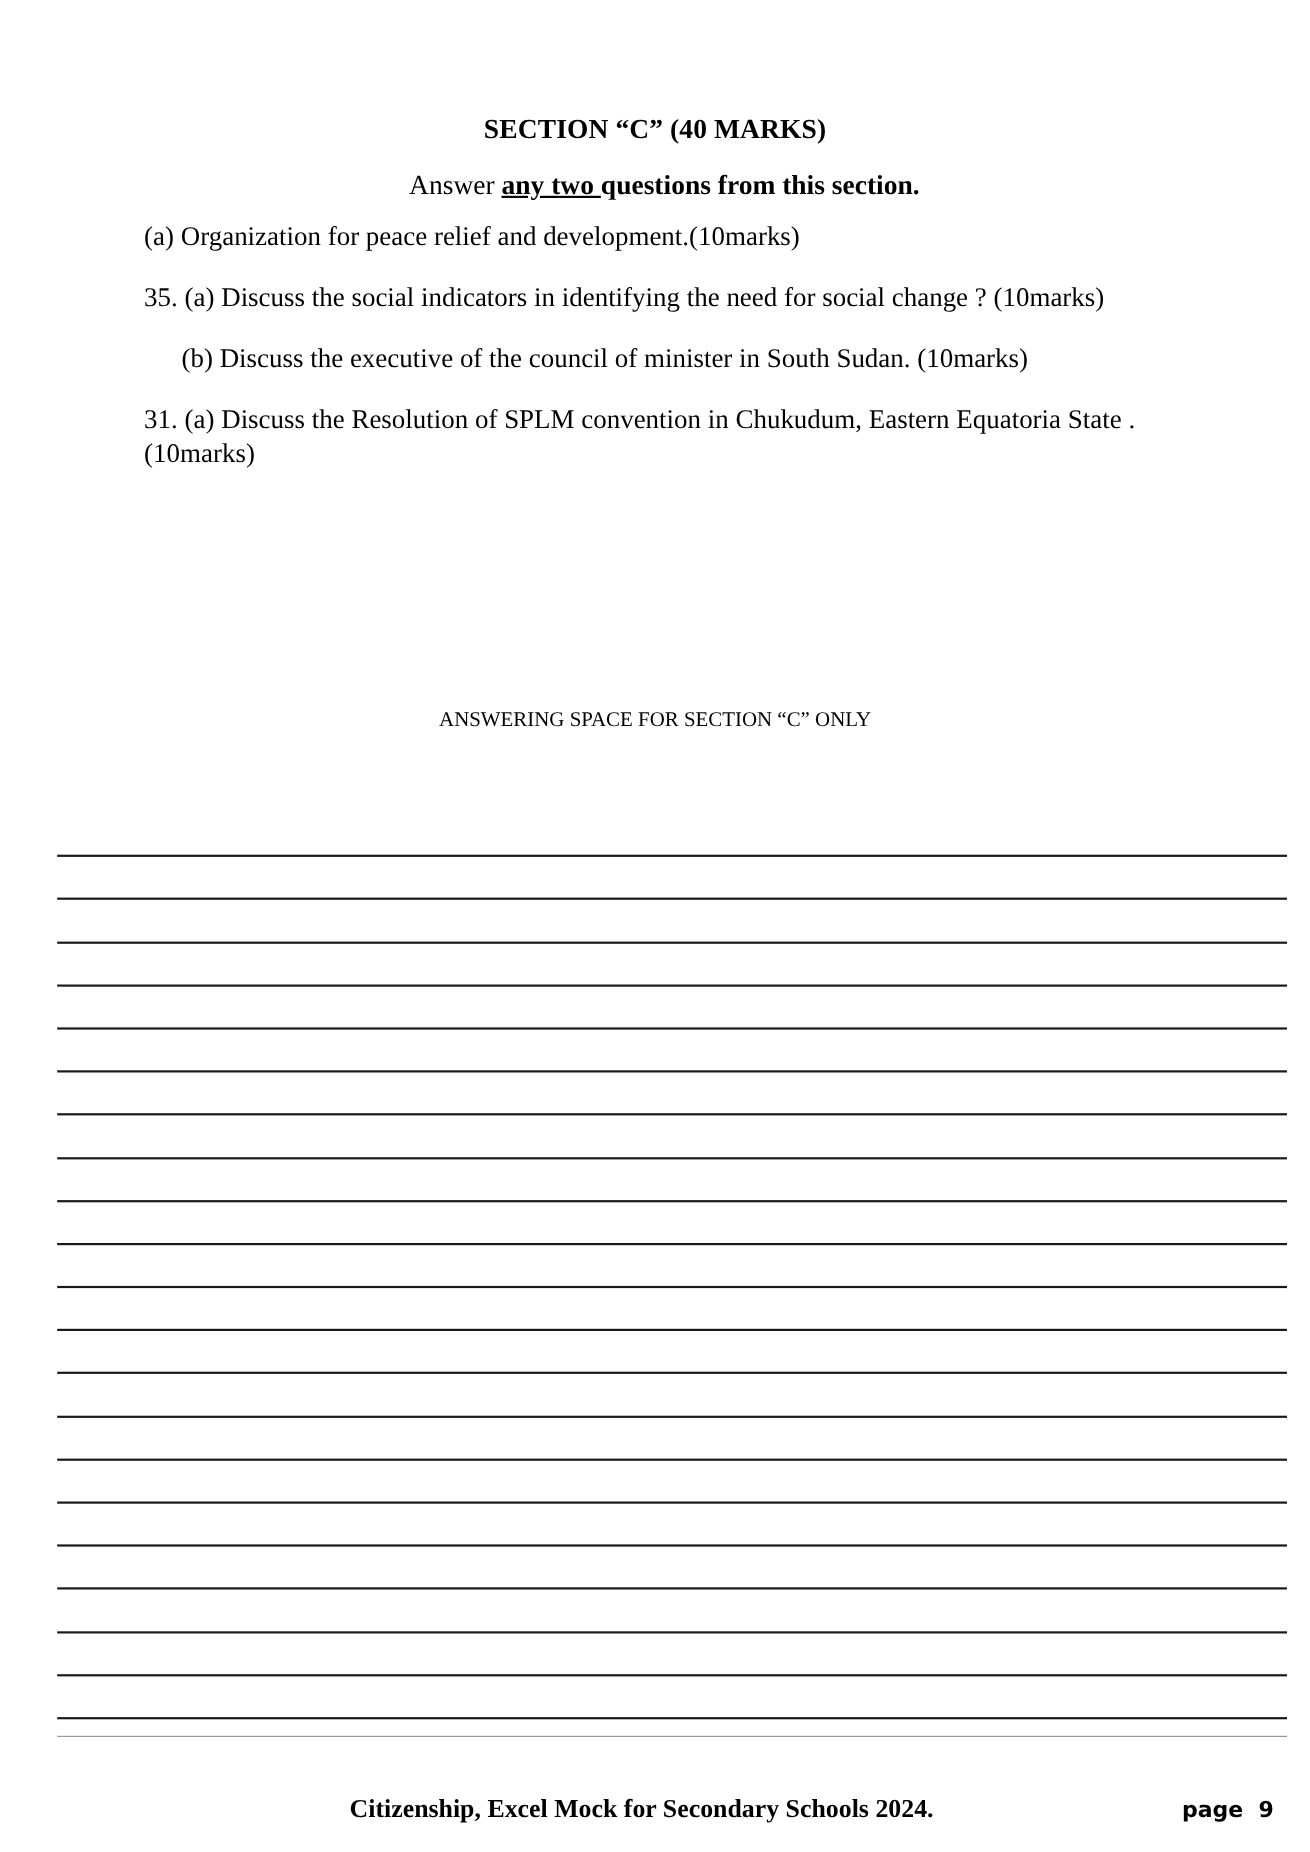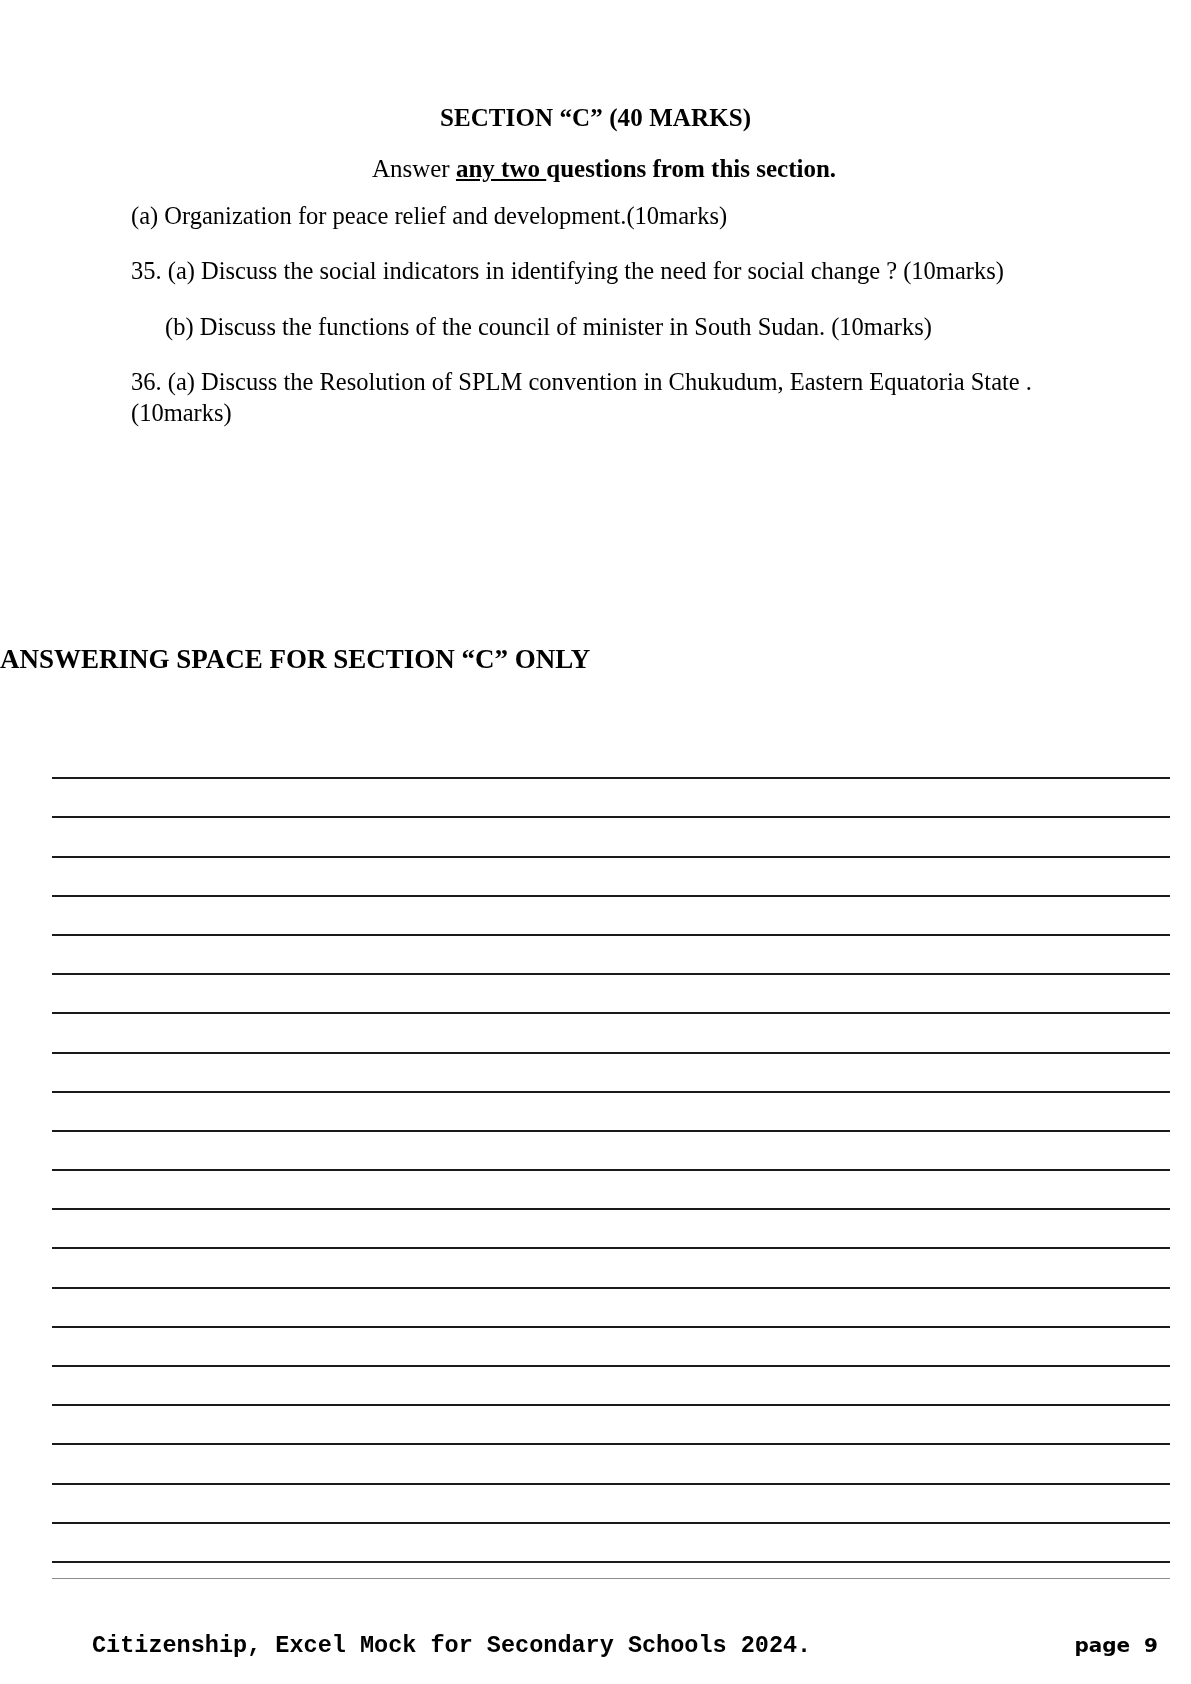--- a/index.html
+++ b/index.html
@@ -62,22 +62,23 @@
   .q.indent {
     padding-left: 34px;
   }
 
   
   .answering-heading {
     position: absolute;
     left: 0;
     right: 0;
     top: 644px;
-    font-size: 27px;
-    font-weight: bold;
+    text-align: center;
+    font-size: 19px;
+    font-weight: normal;
   }
 
   
   .ruled-area {
     position: absolute;
     left: 52px;
     top: 740px;
     width: 1118px;
   }
   .rule-row {
@@ -105,24 +106,24 @@
     position: absolute;
     left: 52px;
     right: 21px;
     top: 1597px;
     display: flex;
     align-items: baseline;
     justify-content: space-between;
   }
   .footer-left {
     flex: 1;
-    text-align: left;
+    text-align: center;
     font-size: 23.5px;
     font-weight: bold;
-    font-family: Liberation Mono, monospace;
+    font-family: Liberation Serif, serif;
     padding-left: 40px;
   }
   .footer-right {
     font-size: 20px;
     font-weight: bold;
     font-family: "DejaVu Sans", "Liberation Sans", sans-serif;
     white-space: pre;
     padding-right: 12px;
     margin-top: 36px;
   }
@@ -134,22 +135,22 @@
 
   <div class="section-title">SECTION “C” (40 MARKS)</div>
 
   <div class="answer-instruction">
     <span class="lead">Answer </span><span class="underlined">any two </span><span>questions from this section.</span>
   </div>
 
   <div class="questions">
     <p class="q">(a) Organization for peace relief and development.(10marks)</p>
     <p class="q">35. (a) Discuss the social indicators in identifying the need for social change ? (10marks)</p>
-    <p class="q indent">(b) Discuss the functions of the council of minister in South Sudan. (10marks)</p>
-    <p class="q">36. (a) Discuss the Resolution of SPLM convention in Chukudum, Eastern Equatoria State . (10marks)</p>
+    <p class="q indent">(b) Discuss the executive of the council of minister in South Sudan. (10marks)</p>
+    <p class="q">31. (a) Discuss the Resolution of SPLM convention in Chukudum, Eastern Equatoria State . (10marks)</p>
   </div>
 
   <div class="answering-heading">ANSWERING SPACE FOR SECTION “C” ONLY</div>
 
   <div class="ruled-area" id="ruled-area">
       <div class="rule-row"></div>
       <div class="rule-row"></div>
       <div class="rule-row"></div>
       <div class="rule-row"></div>
       <div class="rule-row"></div>

